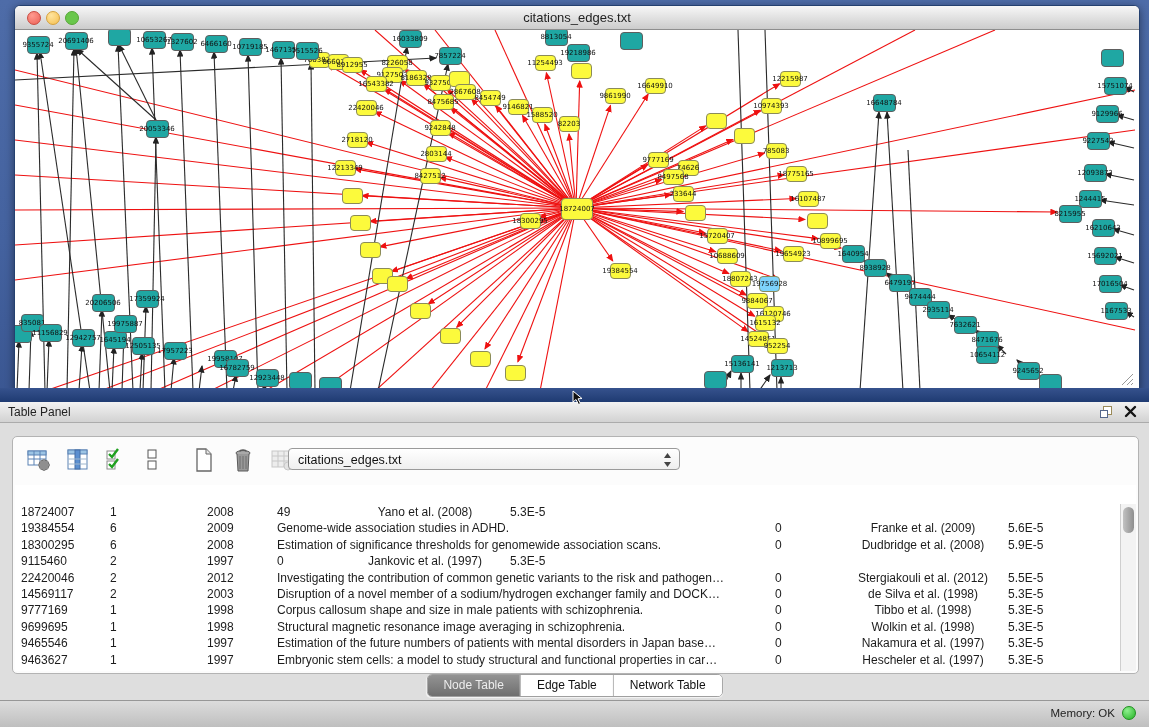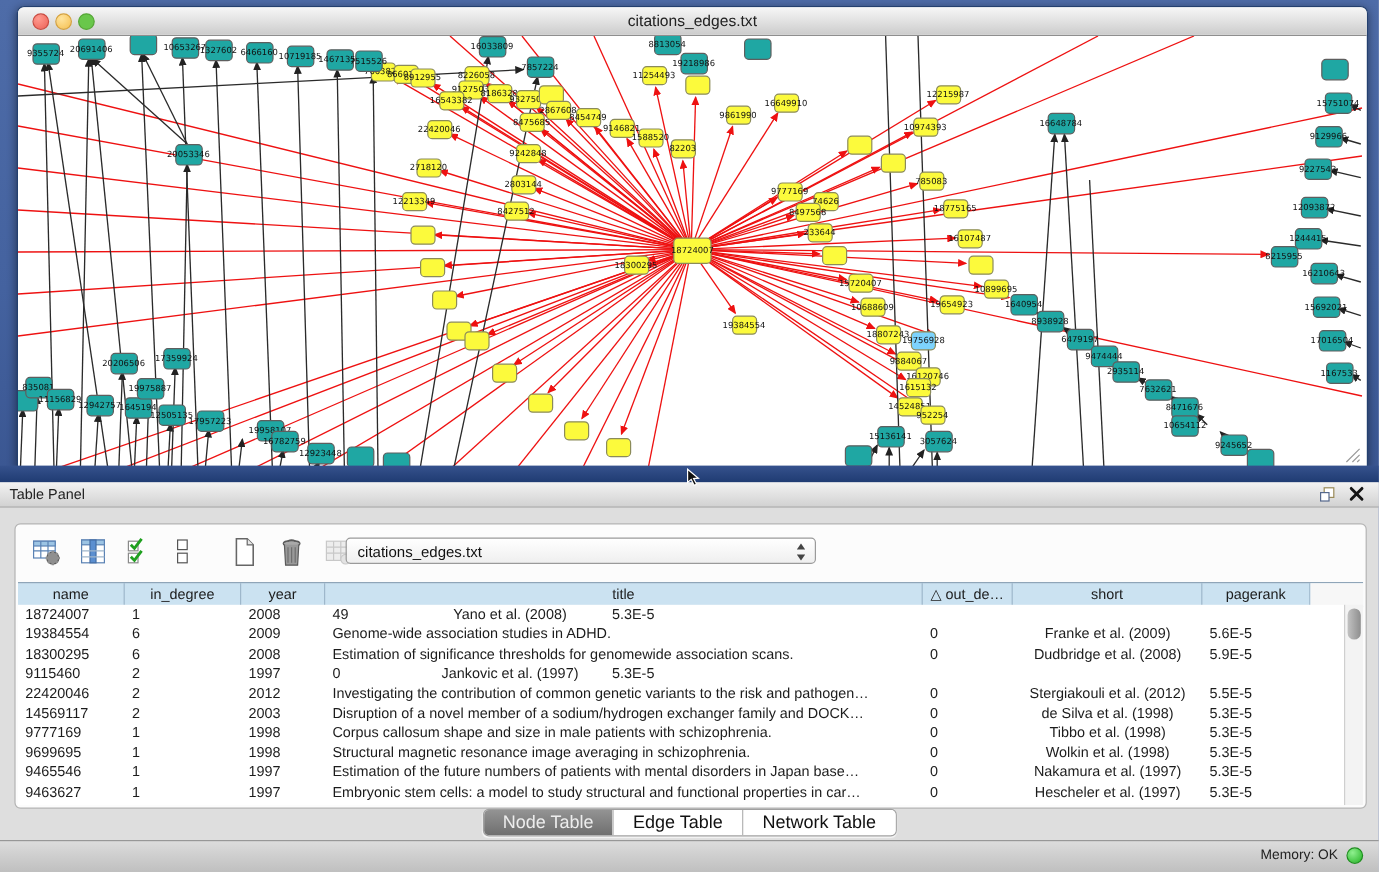--- a/index.html
+++ b/index.html
@@ -58,21 +58,21 @@
   .td{box-sizing:border-box;padding-left:6px;font-size:12px;color:#1c1c1c;
     overflow:hidden;white-space:nowrap;flex:none;}
   .td.center{text-align:center;padding-left:0;}
   #vscroll{position:absolute;right:0;top:19px;bottom:0;width:15px;background:#F3F3F3;border-left:1px solid #CFCFCF;}
   #vthumb{position:absolute;left:2px;right:2px;top:3px;height:26px;border-radius:7px;
     background:linear-gradient(90deg,#C2C2C2,#8E8E8E);}
 
   #tabs{position:absolute;left:50%;transform:translateX(-50%);top:272px;display:inline-flex;
     border:1px solid #A0A0A0;border-radius:5px;overflow:hidden;background:#fff;height:21px;
     box-shadow:0 1px 1px rgba(255,255,255,.7);}
-  .tab{padding:0 16px;font-size:15px;line-height:21px;color:#111;border-left:1px solid #B4B4B4;background:#fff;}
+  .tab{padding:0 16px;font-size:12px;line-height:21px;color:#111;border-left:1px solid #B4B4B4;background:#fff;}
   .tab:first-child{border-left:none;}
   .tab.active{background:linear-gradient(180deg,#939393,#6F6F6F);color:#EDEDED;}
 
   #statusbar{position:absolute;left:0;bottom:0;width:1149px;height:26px;
     background:linear-gradient(180deg,#DCDCDC,#BFBFBF);border-top:1px solid #979797;}
   #mem{position:absolute;right:34px;top:6px;font-size:11.5px;color:#222;}
   #memdot{position:absolute;right:13px;top:5px;width:14px;height:14px;border-radius:50%;
     background:radial-gradient(circle at 35% 30%,#8FF08F,#23B223);border:1px solid #1E8F1E;box-sizing:border-box;}
 </style>
 </head>
@@ -580,21 +580,21 @@
             <div class="node t" style="width: 21px; height: 16px; left: 273.5px; top: 342px; background: rgb(31, 167, 163);">
               <span></span>
             </div>
             <div class="node t" style="width: 21px; height: 16px; left: 303.5px; top: 347px; background: rgb(31, 167, 163);">
               <span></span>
             </div>
             <div class="node t" style="width: 21px; height: 16px; left: 715.5px; top: 325px; background: rgb(31, 167, 163);">
               <span>15136141</span>
             </div>
             <div class="node t" style="width: 21px; height: 16px; left: 755.5px; top: 329px; background: rgb(31, 167, 163);">
-              <span>3057624</span>
+              <span>1213713</span>
             </div>
             <div class="node t" style="width: 21px; height: 16px; left: 688.5px; top: 341px; background: rgb(31, 167, 163);">
               <span></span>
             </div>
           </div>
         <svg id="grip" width="14" height="14">
           <path d="M2,13 L13,2 M7,13 L13,7 M11,13 L13,11" stroke="#999" stroke-width="1" fill="none"></path>
         </svg>
       </div>
     </div>
@@ -663,30 +663,20 @@
         <div id="dropdown">
           <span>citations_edges.txt</span>
           <svg id="dd-arrows" width="9" height="16">
             <path d="M4.5,1 L8,6 H1 Z" fill="#444"></path>
             <path d="M4.5,15 L1,10 H8 Z" fill="#444"></path>
           </svg>
         </div>
       </div>
 
       <div id="tbl">
-        <div id="thead">
-            <div class="th" style="width: 89px;">name</div>
-            <div class="th" style="width: 97px;">in_degree</div>
-            <div class="th" style="width: 70px;">year</div>
-            <div class="th" style="width: 498px;">title</div>
-            <div class="th" style="width: 75px;">△ out_de…</div>
-            <div class="th" style="width: 158px;">short</div>
-            <div class="th" style="width: 90px;">pagerank</div>
-            <div class="th fill"></div>
-          </div>
         <div id="tbody">
             <div class="tr">
               <div class="td" style="width: 89px;">18724007</div>
               <div class="td" style="width: 97px;">1</div>
               <div class="td" style="width: 70px;">2008</div>
               <div class="td" style="width: 75px;">49</div>
               <div class="td center" style="width: 158px;">Yano et al. (2008)</div>
               <div class="td" style="width: 90px;">5.3E-5</div>
             </div>
             <div class="tr">

